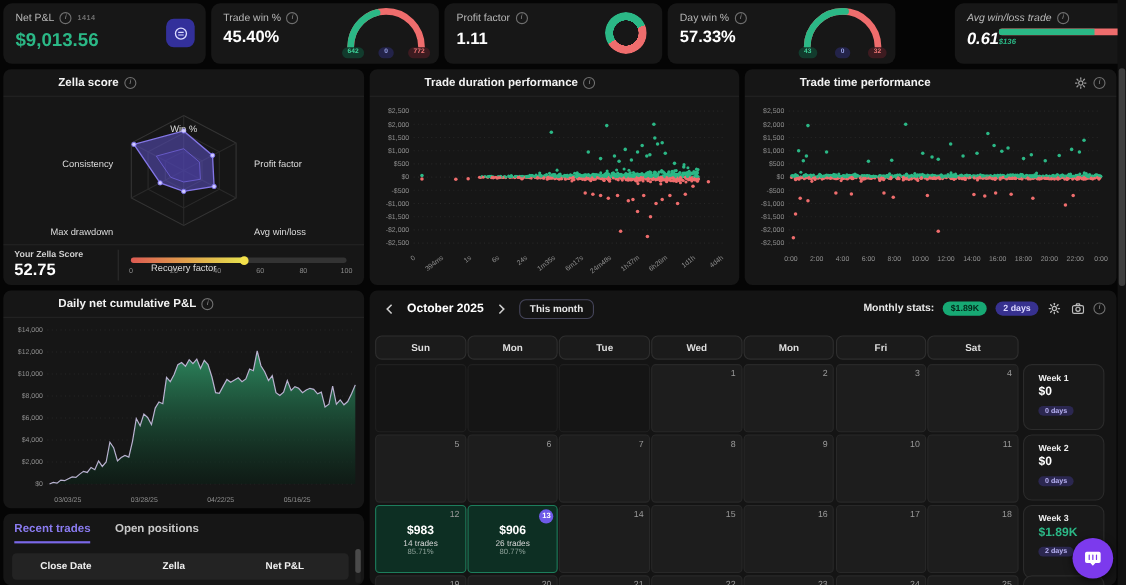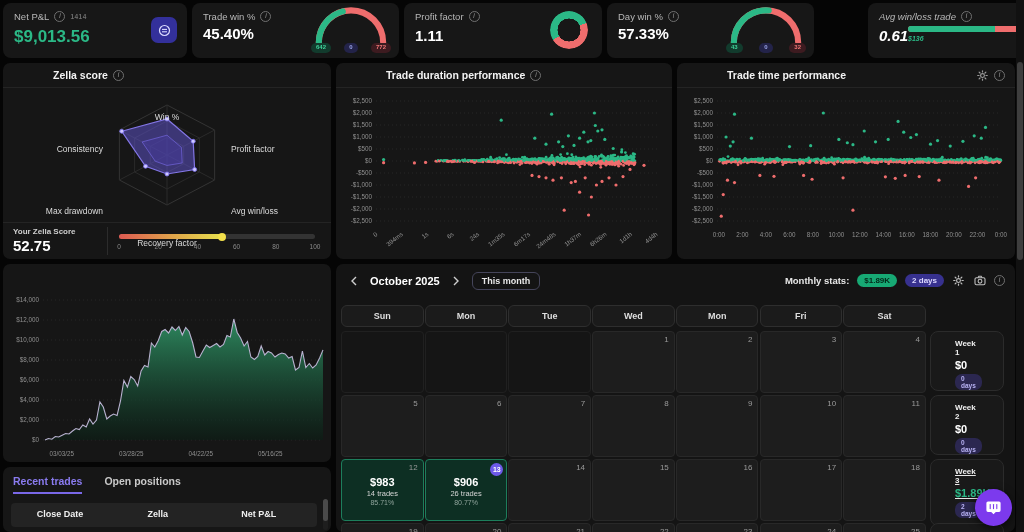--- a/index.html
+++ b/index.html
@@ -62,21 +62,21 @@
   .cal-cell{position:absolute;background:#1d1d1d;border:1px solid #282828;border-radius:4px;}
   .cal-cell.out{background:#151515;border-color:#202020;}
   .cal-cell.win{background:#0d2f23;border-color:#1d7e5c;}
   .cal-daynum{position:absolute;right:5px;top:3px;font-size:8px;color:#9a9a9a;}
   .cal-badge{position:absolute;right:3px;top:3px;width:13px;height:13px;border-radius:50%;background:#6d5ae8;
              color:#fff;font-size:7px;font-weight:bold;display:flex;align-items:center;justify-content:center;}
   .cal-cell-body{position:absolute;left:0;right:0;top:16px;text-align:center;}
   .cal-pnl{font-size:11px;font-weight:bold;color:#fff;}
   .cal-trades{font-size:7.5px;color:#d5d5d5;margin-top:1px;}
   .cal-wr{font-size:7px;color:#8fa39b;margin-top:1px;}
-  .week-card{position:absolute;background:#191919;border:1px solid #2b2b2b;border-radius:8px;padding:7px 24px;box-sizing:border-box;}
+  .week-card{position:absolute;background:#191919;border:1px solid #2b2b2b;border-radius:8px;padding:7px 13px;box-sizing:border-box;}
   .week-label{font-size:8px;font-weight:bold;color:#efefef;}
   .week-value{font-size:11px;font-weight:bold;color:#fff;margin-top:2px;}
   .week-value.green{color:#2BB886;}
   .week-days{display:inline-block;background:#2b2750;color:#b9b3f5;font-size:6.5px;font-weight:bold;
              border-radius:7px;padding:1px 6px;margin-top:3px;}
   
   .tabs{position:absolute;left:10px;top:8px;display:flex;gap:22px;}
   .tab{font-size:10.5px;font-weight:bold;color:#c9c9c9;padding-bottom:5px;cursor:pointer;}
   .tab.active{color:#8a7bf0;border-bottom:2px solid #7a68e8;}
   .trades-headrow{position:absolute;left:8px;right:14px;top:36px;height:24px;background:#232323;border-radius:4px;}
@@ -2041,20 +2041,24 @@
       <circle cx="218.25" cy="91.28" r="1.6" fill="#ef6d6d"></circle>
       <circle cx="228.12" cy="88.4" r="1.6" fill="#ef6d6d"></circle>
       <circle cx="242.22" cy="89.6" r="1.6" fill="#ef6d6d"></circle>
       <circle cx="261.96000000000004" cy="93.2" r="1.6" fill="#ef6d6d"></circle>
       <circle cx="291.57" cy="99.44" r="1.6" fill="#ef6d6d"></circle>
       <circle cx="298.62" cy="90.8" r="1.6" fill="#ef6d6d"></circle>
     </svg>
 </div>
 
 <div class="panel" style="left:3px;top:264px;width:328px;height:198px;">
+  <div class="panel-header">
+    <span class="panel-title">Daily net cumulative P&amp;L</span>
+    <span class="info-icon"></span>
+  </div>
   <svg id="cumu-svg" class="mini-svg" style="position:absolute;left:0;top:24px;" width="328" height="174" viewBox="0 0 328 174">
       <line x1="40" y1="12" x2="320" y2="12" stroke="#262626" stroke-width="1" stroke-dasharray="1,3"></line>
       <text x="36" y="14" text-anchor="end" font-size="6.3" fill="#8f8f8f">$14,000</text>
       <line x1="40" y1="32" x2="320" y2="32" stroke="#262626" stroke-width="1" stroke-dasharray="1,3"></line>
       <text x="36" y="34" text-anchor="end" font-size="6.3" fill="#8f8f8f">$12,000</text>
       <line x1="40" y1="52" x2="320" y2="52" stroke="#262626" stroke-width="1" stroke-dasharray="1,3"></line>
       <text x="36" y="54" text-anchor="end" font-size="6.3" fill="#8f8f8f">$10,000</text>
       <line x1="40" y1="72" x2="320" y2="72" stroke="#262626" stroke-width="1" stroke-dasharray="1,3"></line>
       <text x="36" y="74" text-anchor="end" font-size="6.3" fill="#8f8f8f">$8,000</text>
       <line x1="40" y1="92" x2="320" y2="92" stroke="#262626" stroke-width="1" stroke-dasharray="1,3"></line>
@@ -2217,21 +2221,21 @@
       <div class="cal-cell" style="left: 423.5px; top: 259px; width: 80.7px; height: 60px;">
         <span class="cal-daynum">24</span>
       </div>
       <div class="cal-cell" style="left: 507.2px; top: 259px; width: 80.7px; height: 60px;">
         <span class="cal-daynum">25</span>
       </div>
     </div>
   <div id="week-col">
       <div class="week-card" style="left: 594px; top: 67px; width: 74px; height: 60px;"><div class="week-label">Week 1</div><div class="week-value">$0</div><div class="week-days">0 days</div></div>
       <div class="week-card" style="left: 594px; top: 131px; width: 74px; height: 60px;"><div class="week-label">Week 2</div><div class="week-value">$0</div><div class="week-days">0 days</div></div>
-      <div class="week-card" style="left: 594px; top: 195px; width: 74px; height: 67px; text-decoration: underline;"><div class="week-label">Week 3</div><div class="week-value green">$1.89K</div><div class="week-days">2 days</div></div>
+      <div class="week-card" style="left: 594px; top: 195px; width: 74px; height: 67px;"><div class="week-label">Week 3</div><div class="week-value green">$1.89K</div><div class="week-days">2 days</div></div>
       <div class="week-card" style="left: 594px; top: 259px; width: 74px; height: 60px;"></div>
     </div>
 </div>
 
 <div class="panel" style="left:3px;top:467px;width:328px;height:65px;">
   <div class="tabs">
     <span class="tab active">Recent trades</span>
     <span class="tab">Open positions</span>
   </div>
   <div class="trades-headrow">

